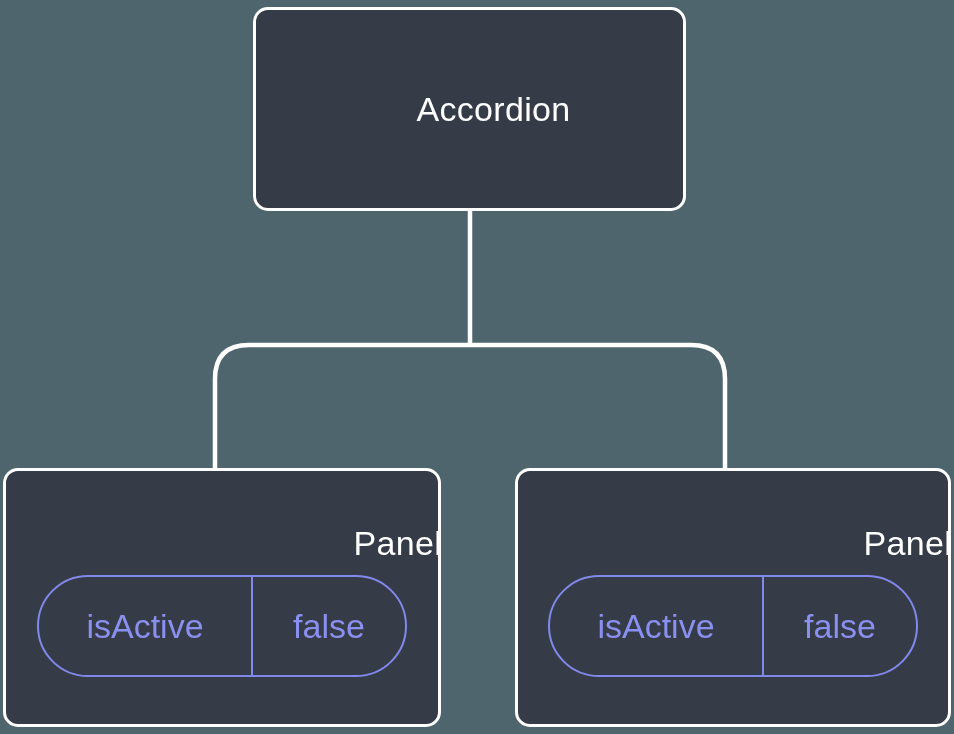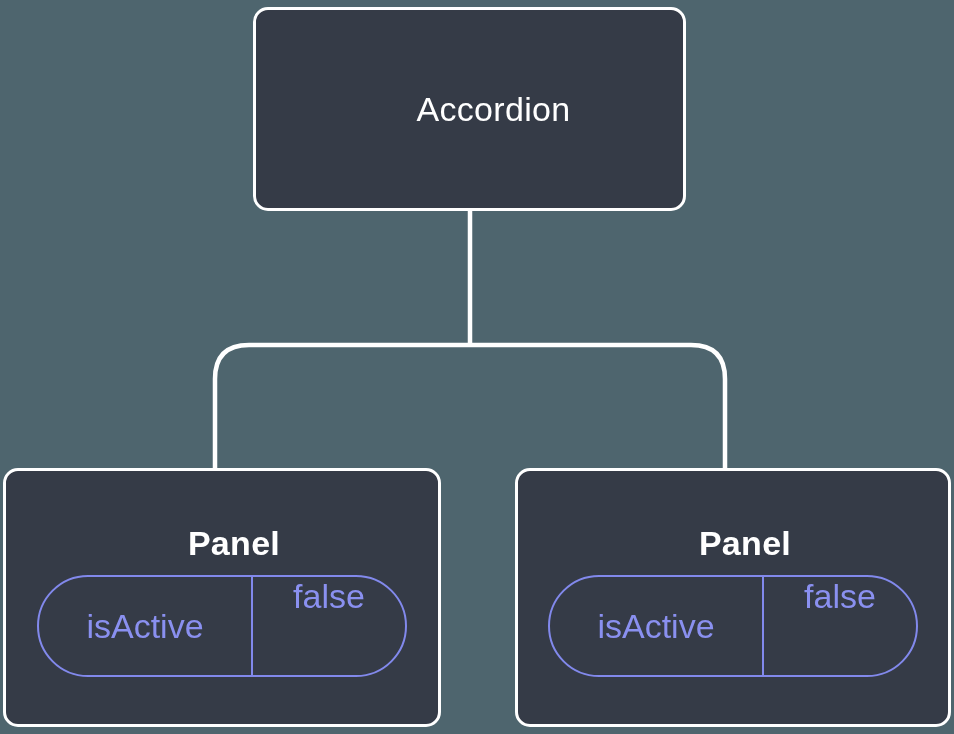--- a/index.html
+++ b/index.html
@@ -55,28 +55,28 @@
   }
   .node-panel-right {
     left: 515px;
     top: 468px;
     width: 436px;
     height: 259px;
   }
   .panel-heading {
     position: absolute;
     top: 50px;
-    left: 12px;
+    left: 4px;
     width: 100%;
     height: 44px;
     line-height: 44px;
-    text-align: center;
+    text-align: right;
     color: #ffffff;
     font-size: 34px;
-    font-weight: 700;
+    font-weight: 400;
     letter-spacing: 0.3px;
   }
   .state-pill {
     position: absolute;
     top: 104px;
     left: 50%;
     transform: translateX(-50%);
     width: 370px;
     height: 102px;
     box-sizing: border-box;
@@ -91,21 +91,21 @@
     width: 214px;
     box-sizing: border-box;
     border-right: 2px solid #8289ec;
     display: flex;
     align-items: center;
     justify-content: center;
   }
   .state-value-cell {
     flex: 1;
     display: flex;
-    align-items: flex-start;
+    align-items: center;
     justify-content: center;
   }
 </style>
 </head>
 <body>
 
 <div class="stage">
 
   <svg class="connectors" viewBox="0 0 954 734" xmlns="http://www.w3.org/2000/svg" aria-hidden="true">
     <path d="M 470 209 L 470 347" fill="none" stroke="#ffffff" stroke-width="4.5"></path>

